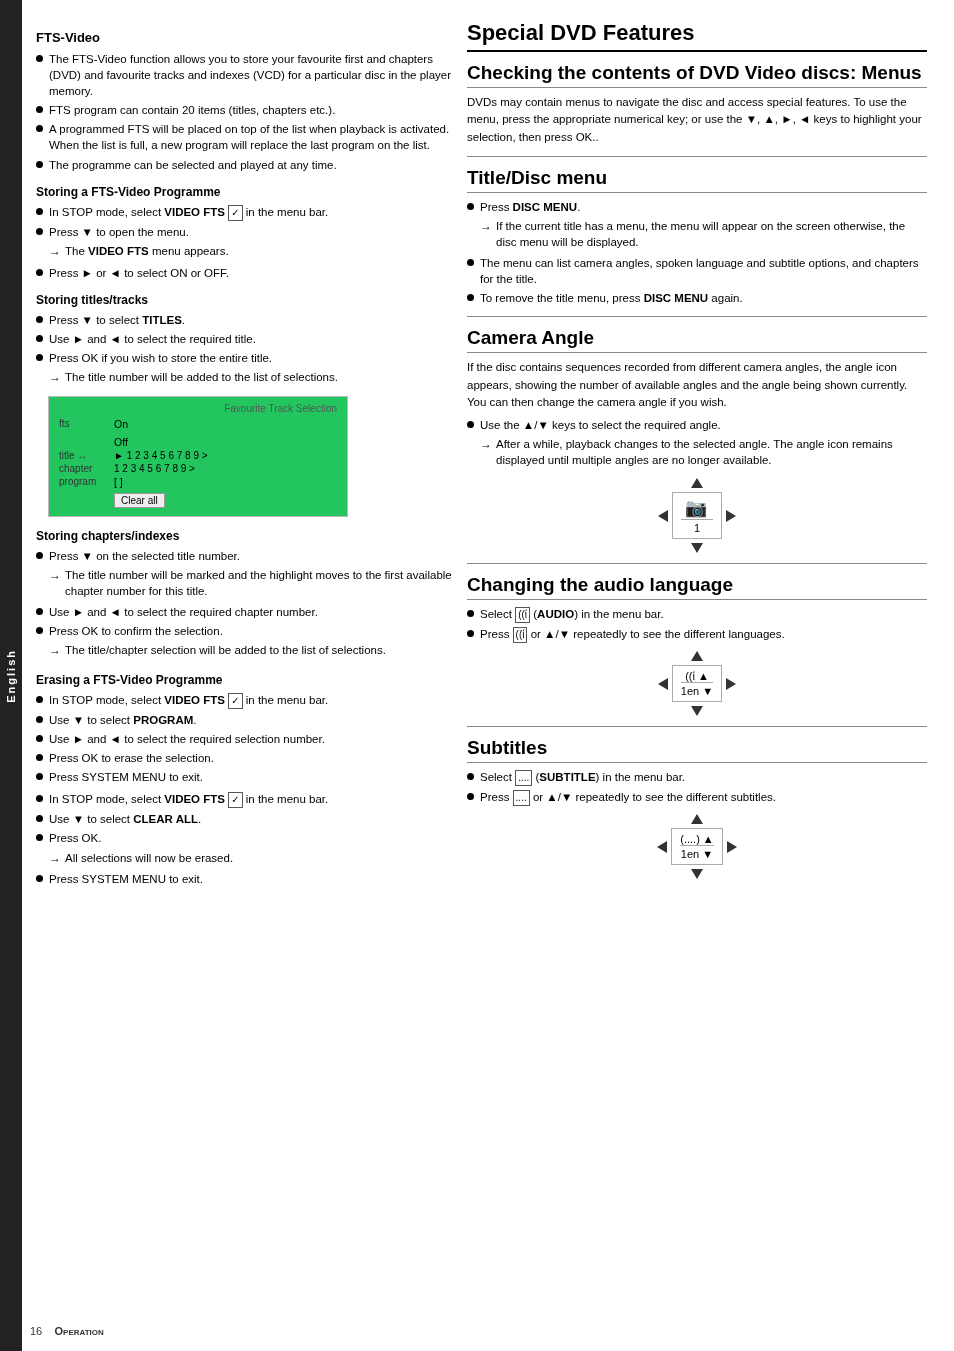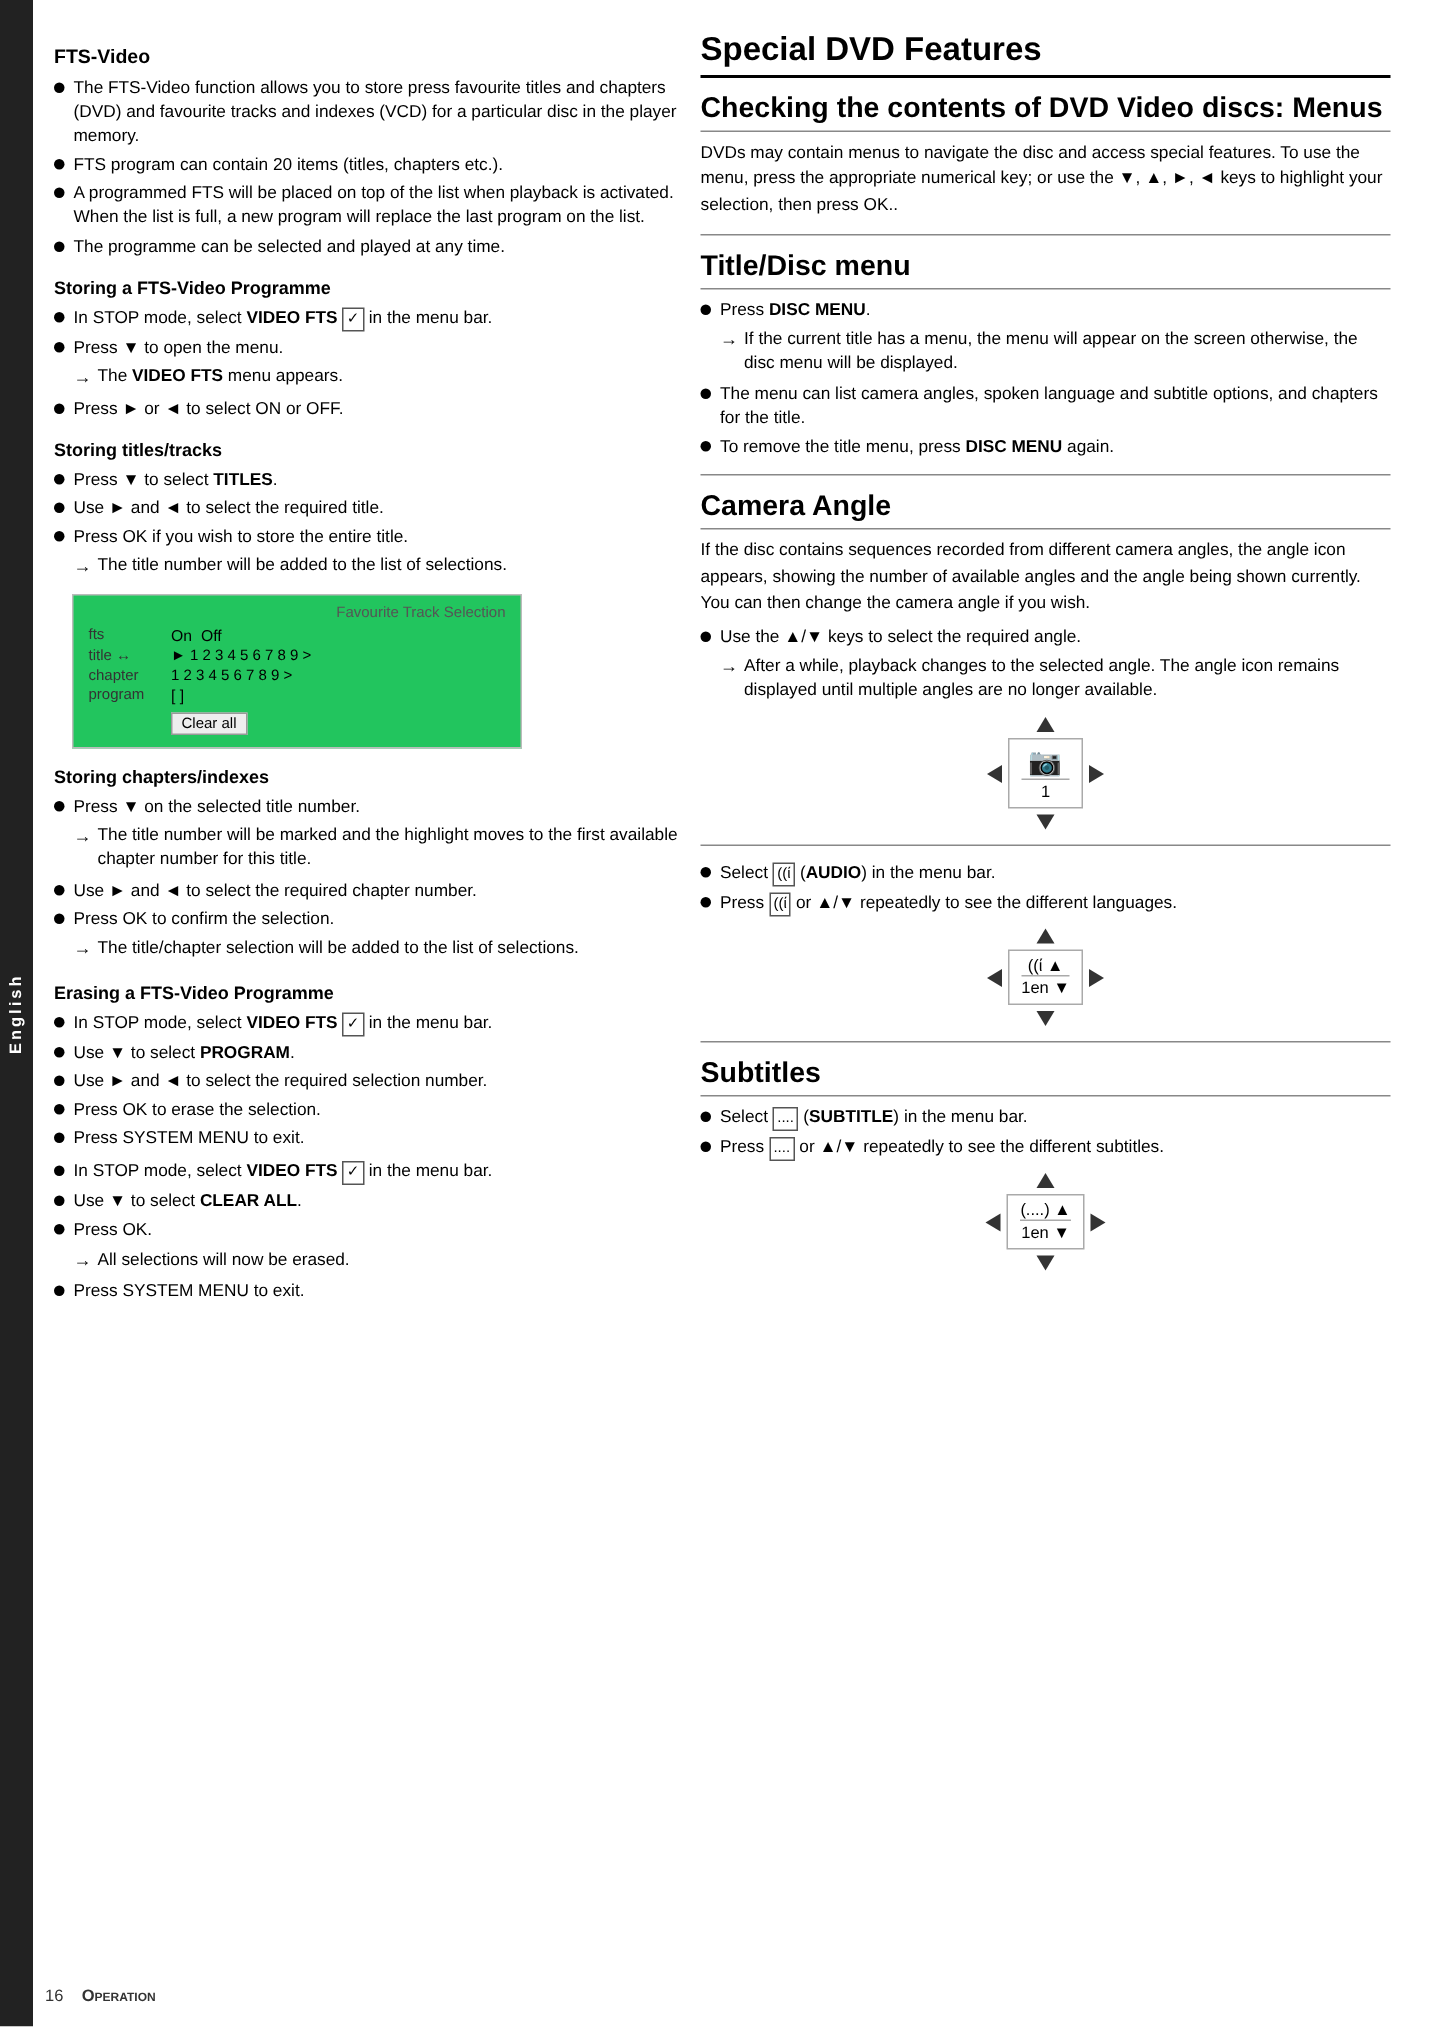--- a/index.html
+++ b/index.html
@@ -133,20 +133,21 @@
       display: flex;
       gap: 2px;
       align-items: center;
     }
     .fts-table-values span {
       font-size: 10px;
     }
     .fts-on-off {
       display: flex;
       gap: 6px;
+      flex-direction: column;
     }
     .clear-all-btn {
       border: 1px solid #999;
       background: #eee;
       padding: 1px 6px;
       font-size: 10px;
       display: inline-block;
       margin-top: 3px;
     }
 
@@ -242,21 +243,21 @@
 
   <div class="main-content">
 
     <div class="left-col">
 
       <h2 class="subsection-title">FTS-Video</h2>
 
       <ul class="bullet-list">
         <li>
             <span class="bullet-dot"></span>
-            <span>The FTS-Video function allows you to store press favourite titles and chapters (DVD) and favourite tracks and indexes (VCD) for a particular disc in the player memory.</span>
+            <span>The FTS-Video function allows you to store your favourite first and chapters (DVD) and favourite tracks and indexes (VCD) for a particular disc in the player memory.</span>
           </li>
         <li>
             <span class="bullet-dot"></span>
             <span>FTS program can contain 20 items (titles, chapters etc.).</span>
           </li>
         <li>
             <span class="bullet-dot"></span>
             <span>A programmed FTS will be placed on top of the list when playback is activated. When the list is full, a new program will replace the last program on the list.</span>
           </li>
         <li>
@@ -490,20 +491,21 @@
             <div class="arrow-btn">
               <div class="tri-right"></div>
             </div>
           </div>
         </div>
       </div>
 
       <hr class="section-divider">
 
       <div class="right-section">
+        <h2>Changing the audio language</h2>
         <ul class="bullet-list">
           <li>
               <span class="bullet-dot"></span>
               <span>Select <span class="icon-square">((ί</span> (<strong>AUDIO</strong>) in the menu bar.</span>
             </li>
           <li>
               <span class="bullet-dot"></span>
               <span>Press <span class="icon-square">((ί</span> or ▲/▼ repeatedly to see the different languages.</span>
             </li>
         </ul>

